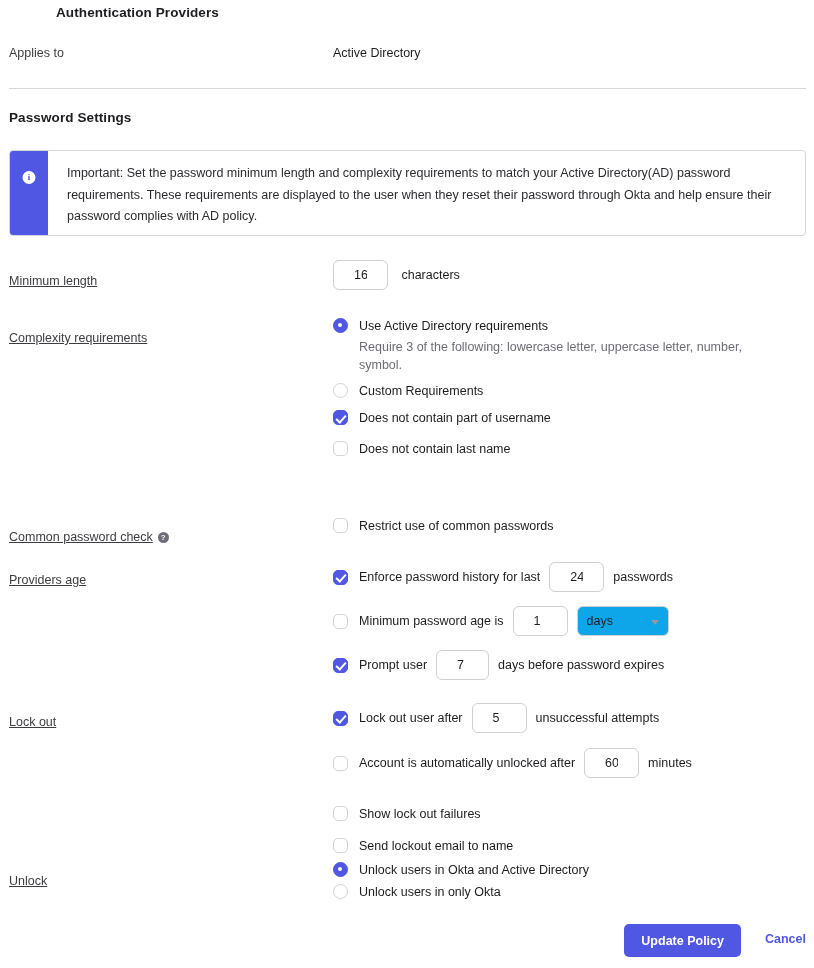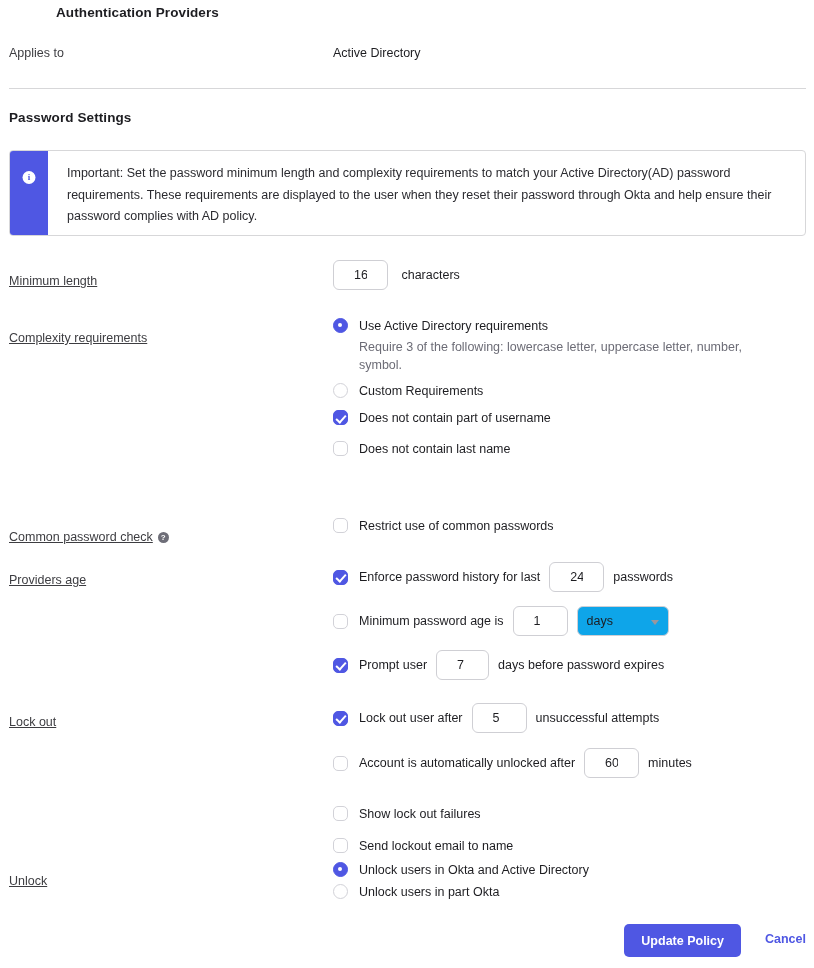--- a/index.html
+++ b/index.html
@@ -335,21 +335,21 @@
 
   <div class="row" style="top:862px;">
     <div class="row-label">Unlock</div>
     <div class="ctrls" style="top:0;">
       <div class="opt-line">
         <span class="radio on"></span>
         <span class="opt-label">Unlock users in Okta and Active Directory</span>
       </div>
       <div class="opt-line" style="margin-top:7px;">
         <span class="radio"></span>
-        <span class="opt-label">Unlock users in part Okta</span>
+        <span class="opt-label">Unlock users in only Okta</span>
       </div>
     </div>
   </div>
 
   <button class="btn-primary">Update Policy</button>
   <button class="btn-link">Cancel</button>
 
 </div>
 
 </body></html>

